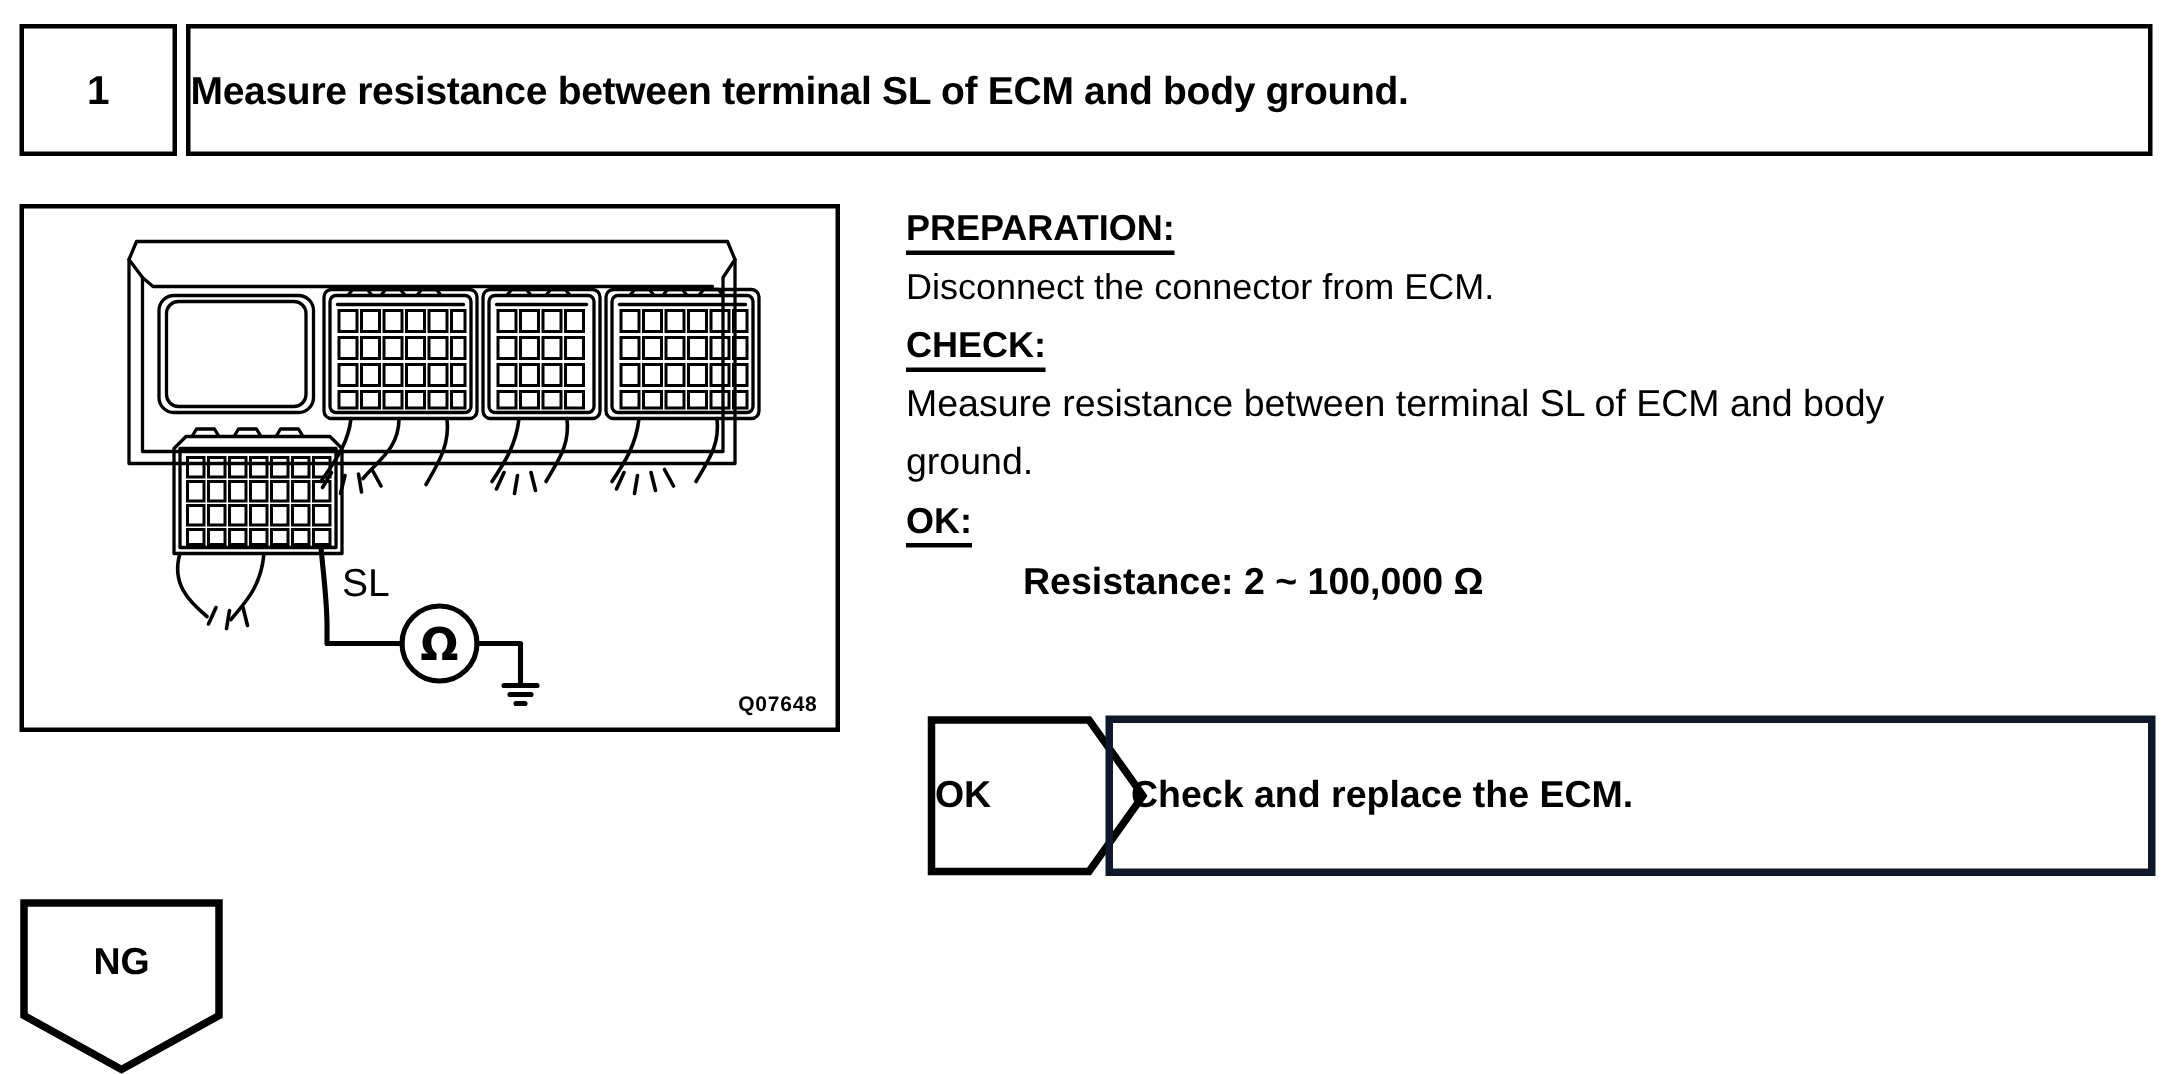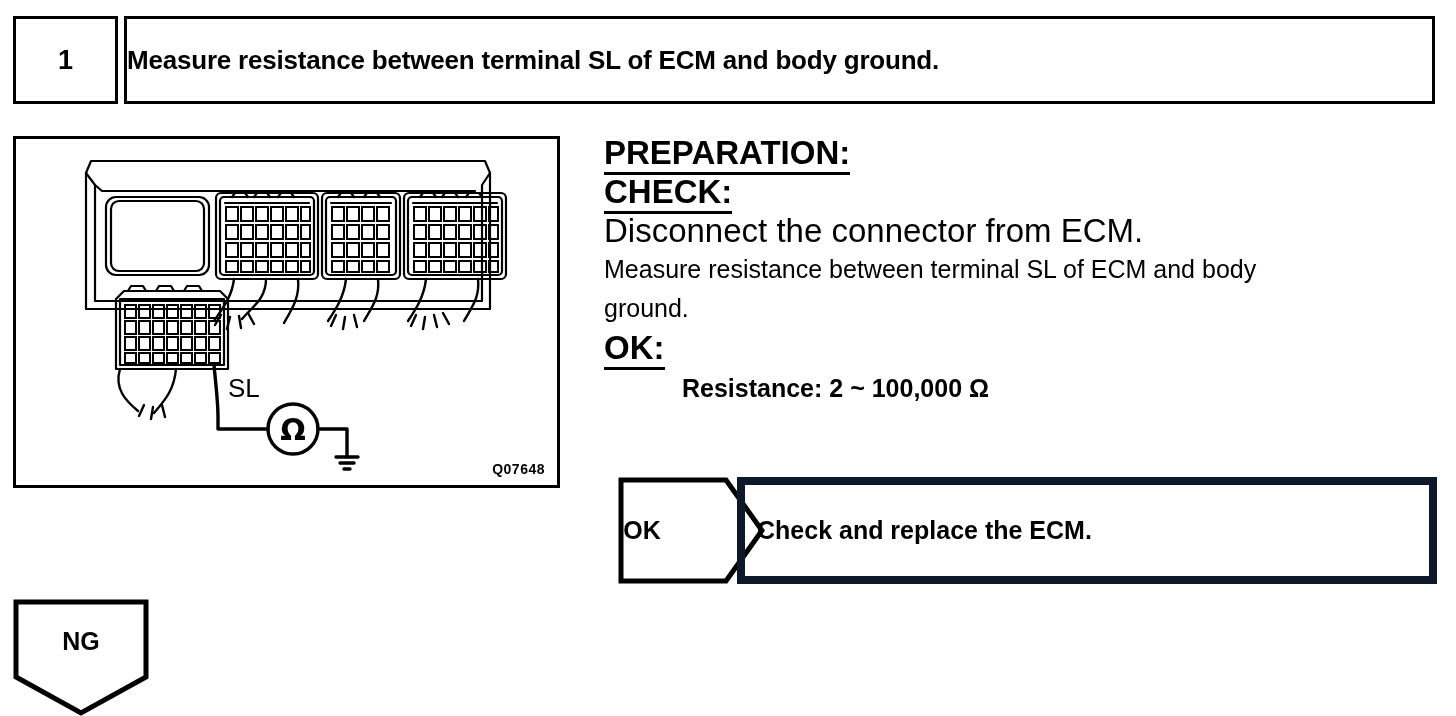--- a/index.html
+++ b/index.html
@@ -81,21 +81,21 @@
   }
 
   
   .text-col {
     position: absolute;
     left: 604px;
     top: 133px;
     width: 840px;
   }
   .tline {
-    font-size: 33px;
+    font-size: 24px;
     line-height: 39px;
     white-space: nowrap;
   }
   .tline.bold-ul {
     font-weight: bold;
   }
   .tline.bold-ul span {
     border-bottom: 3px solid #000;
     padding-bottom: 1px;
   }
@@ -140,21 +140,21 @@
     font-size: 25px;
     font-weight: bold;
   }
   .ok-result-box {
     position: absolute;
     left: 737px;
     top: 477px;
     width: 700px;
     height: 107px;
     box-sizing: border-box;
-    border: 8px solid #0f172a;
+    border: 5px solid #0f172a;
     display: flex;
     align-items: center;
     padding-left: 12px;
   }
   .ok-result-box span {
     font-size: 25px;
     font-weight: bold;
   }
 
   
@@ -373,24 +373,24 @@
 
     <text x="212" y="258" font-family="Liberation Sans, sans-serif" font-size="26" fill="#000">SL</text>
   </svg>
   <div class="figure-code">Q07648</div>
 </div>
 
 <div class="text-col">
   <div class="tline bold-ul">
     <span>PREPARATION:</span>
   </div>
+  <div class="tline">Disconnect the connector from ECM.</div>
   <div class="tline bold-ul">
     <span>CHECK:</span>
   </div>
-  <div class="tline">Disconnect the connector from ECM.</div>
   <div class="check-body">
     <span>Measure resistance between terminal SL of ECM and body</span>
     <span class="lastline">ground.</span>
   </div>
   <div class="tline bold-ul">
     <span>OK:</span>
   </div>
   <div class="spec-line">Resistance: 2 ~ 100,000 Ω</div>
 </div>
 

